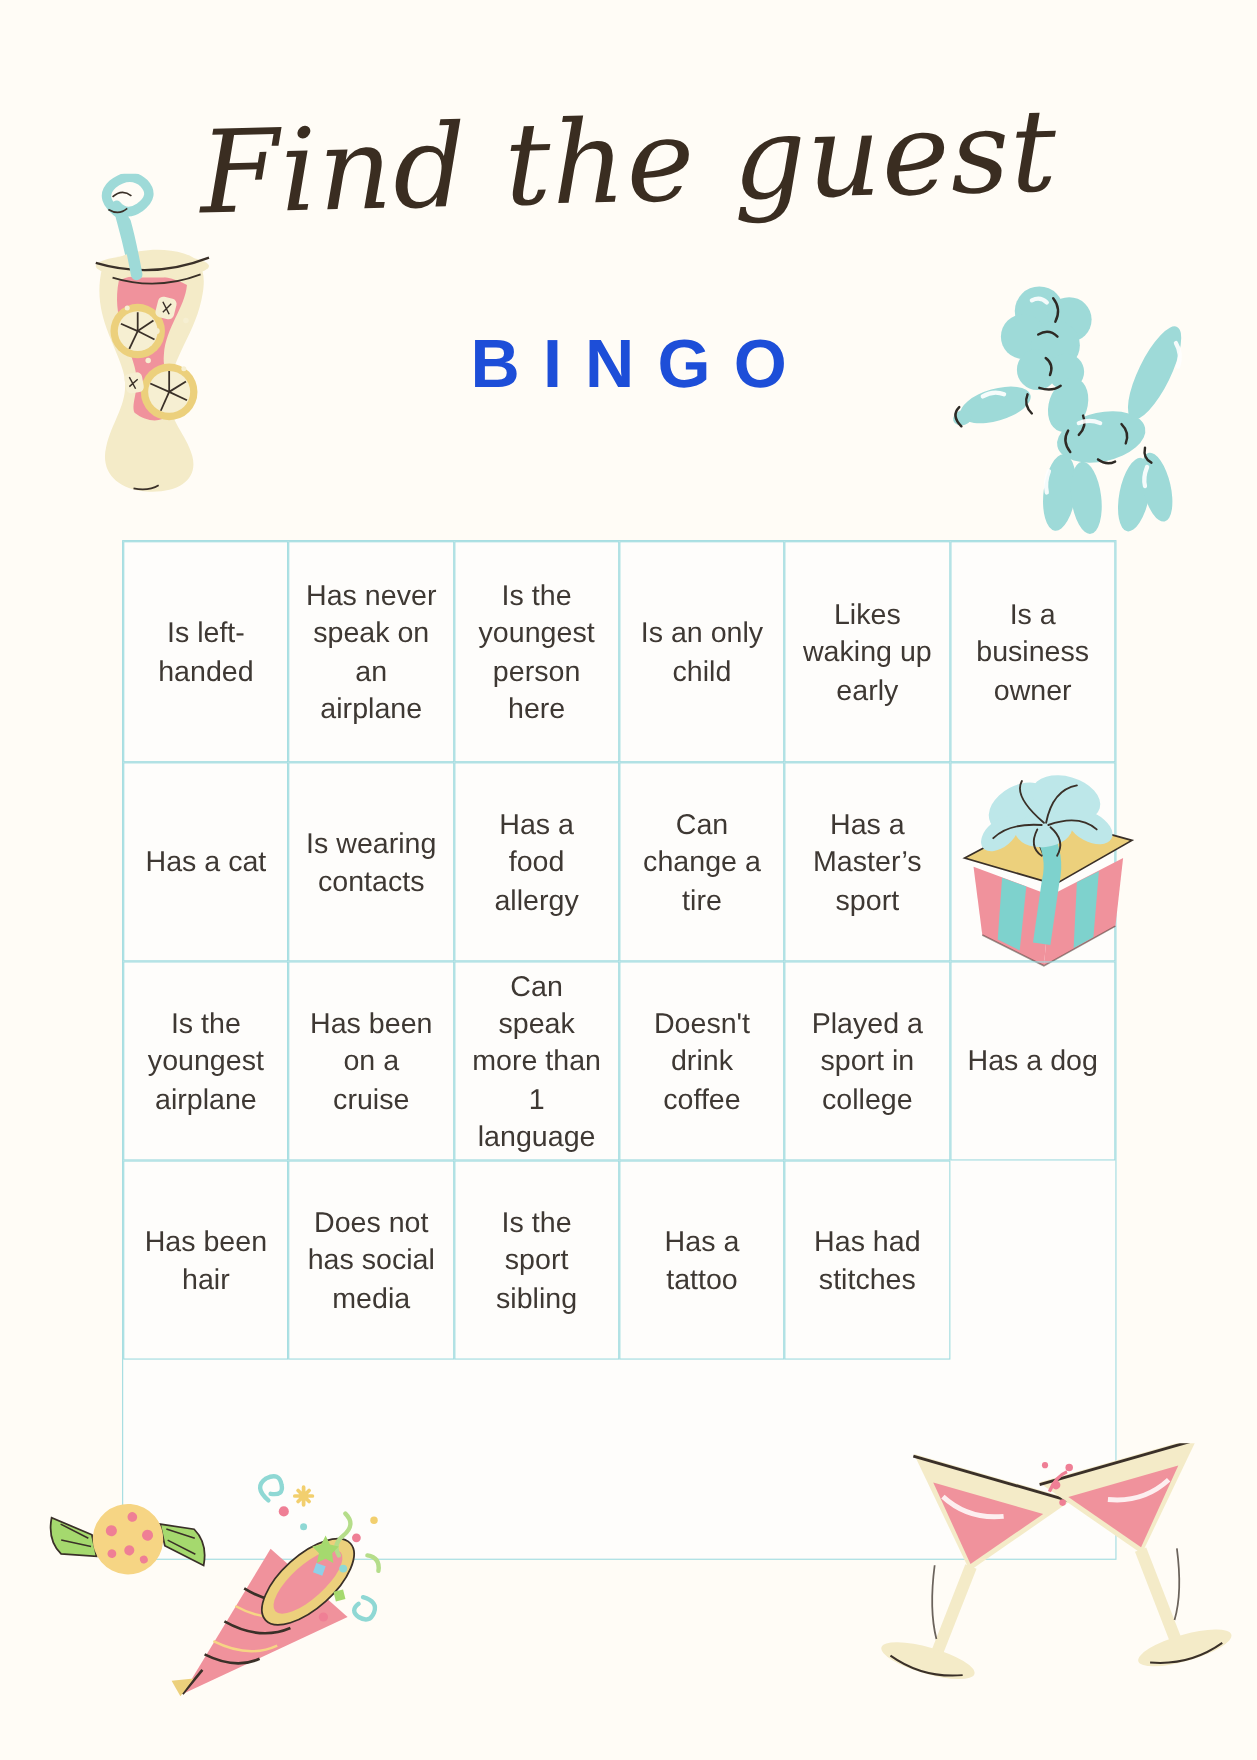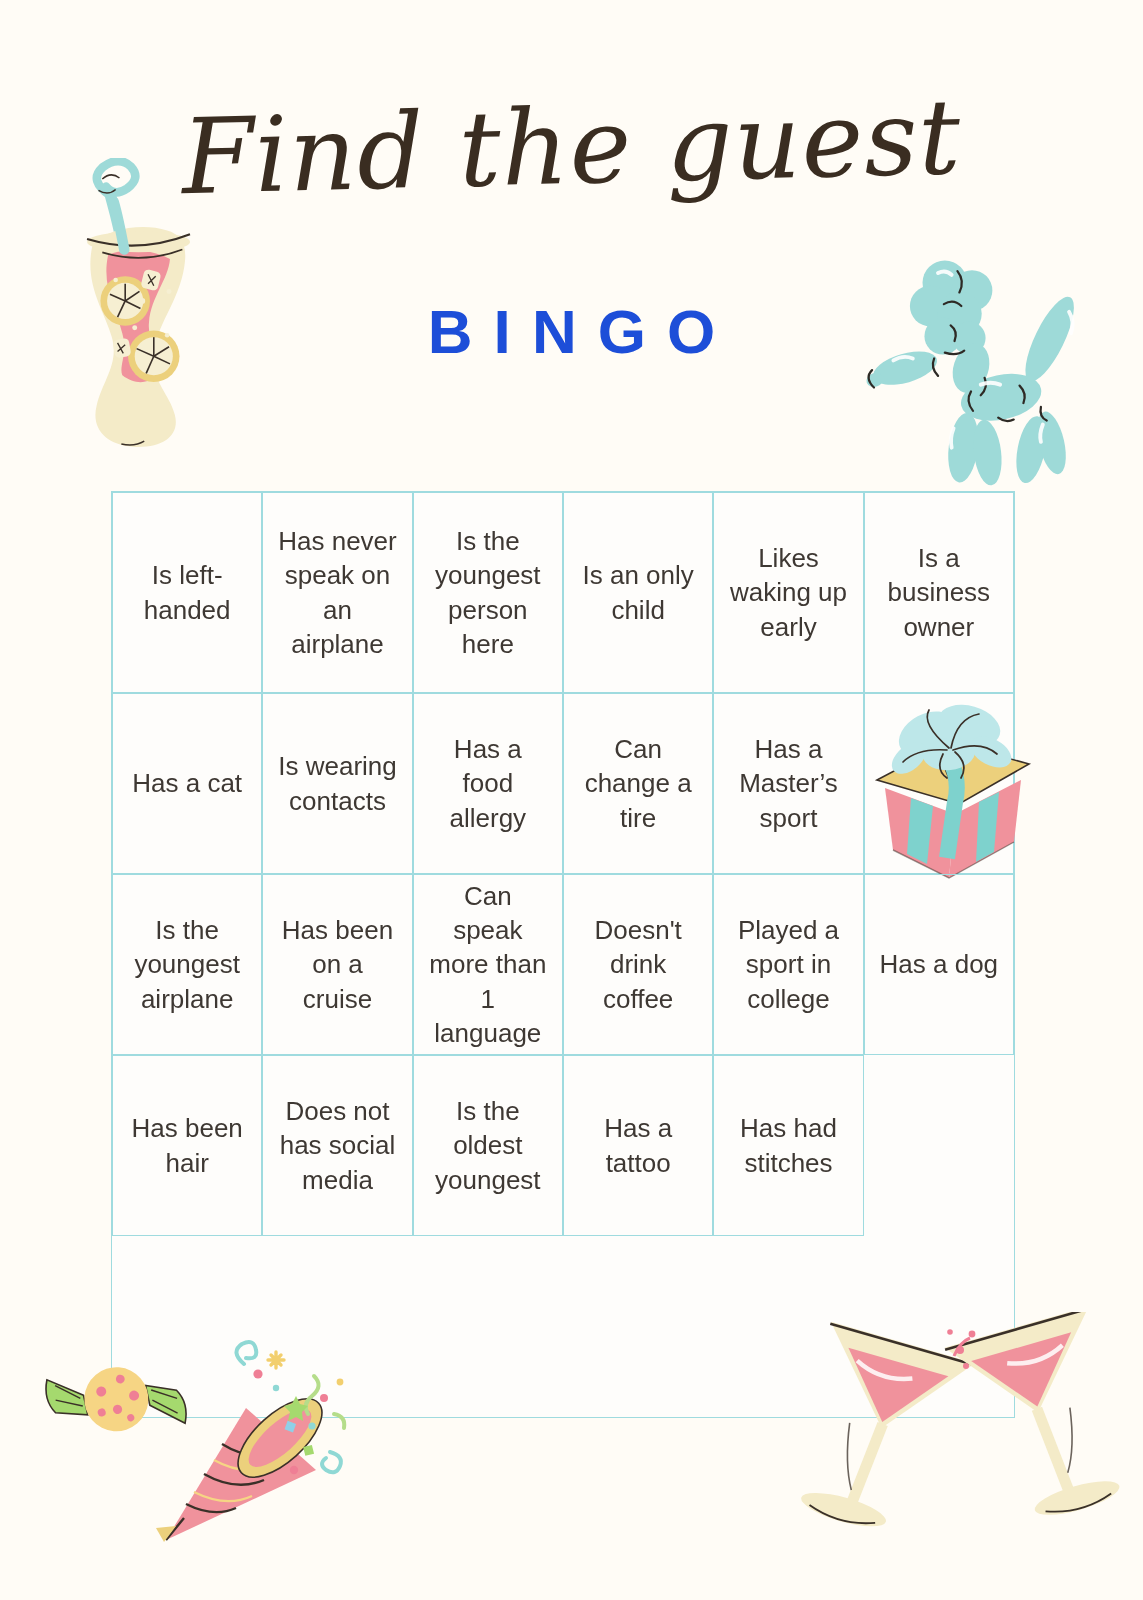--- a/index.html
+++ b/index.html
@@ -228,21 +228,21 @@
       <span>Has a dog</span>
     </div>
 
   <div class="cell">
       <span>Has been hair</span>
     </div>
   <div class="cell">
       <span>Does not has social media</span>
     </div>
   <div class="cell">
-      <span>Is the oldest youngest</span>
+      <span>Is the sport sibling</span>
     </div>
   <div class="cell">
       <span>Has a tattoo</span>
     </div>
   <div class="cell">
       <span>Has had stitches</span>
     </div>
 </div>
 
 <div class="decor candy">

